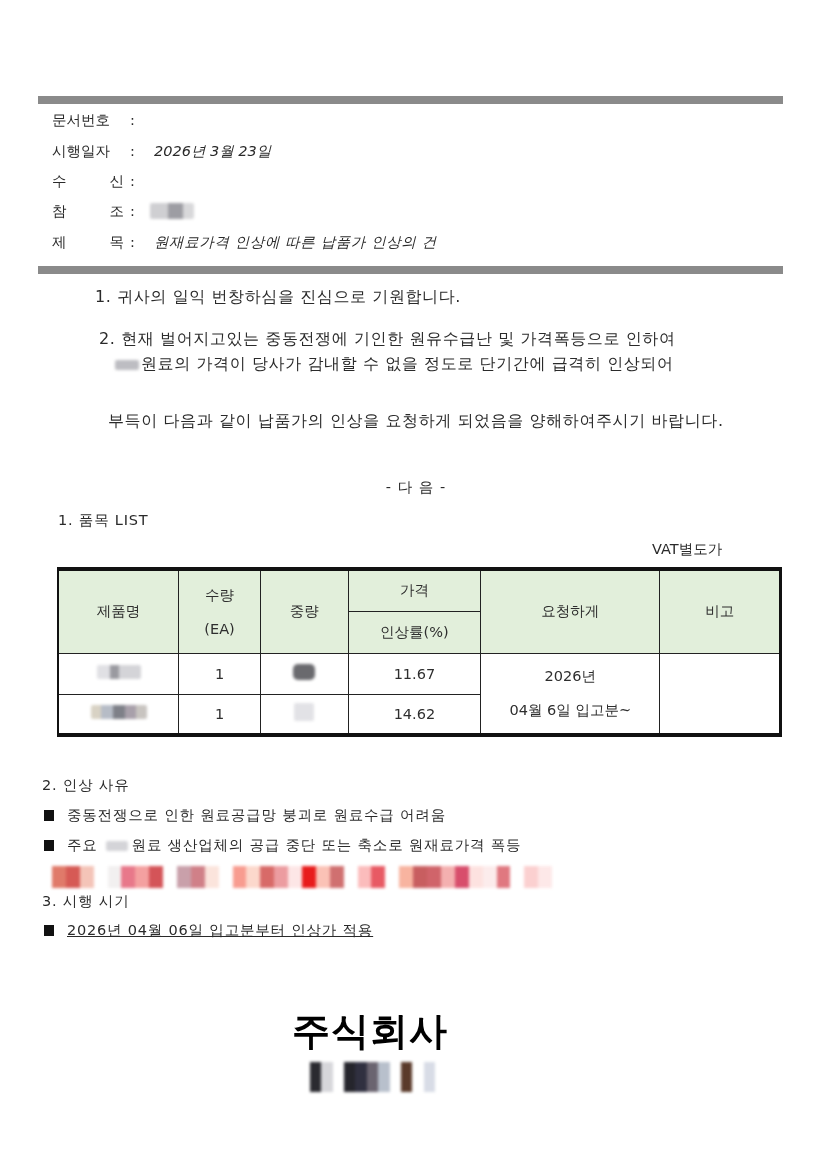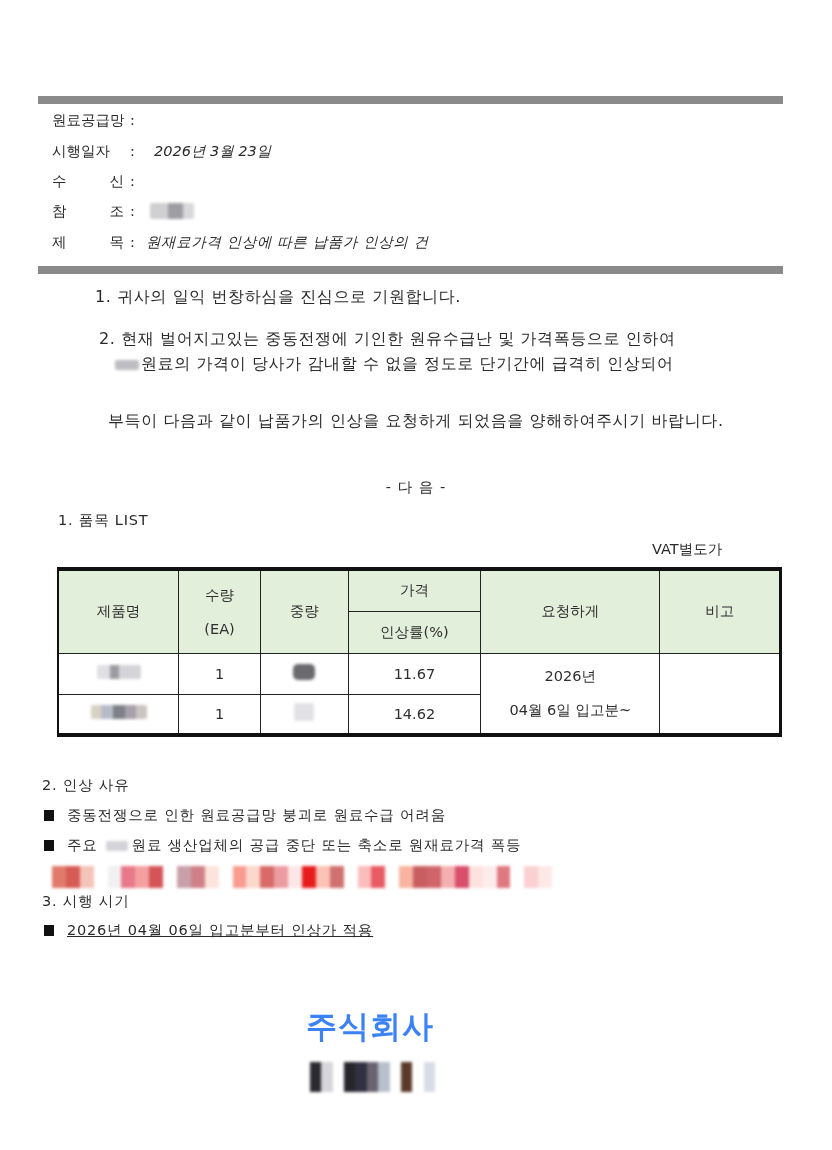--- a/index.html
+++ b/index.html
@@ -64,35 +64,35 @@
     .bullet-sq { display: inline-block; width: 10px; height: 11px; background: #111; margin-right: 13px; }
 
     .redacted-strip {
       position: absolute; left: 52px; top: 866px; width: 500px; height: 22px;
       display: flex; filter: blur(1.6px);
     }
     .redacted-strip span { flex: 1; }
 
     .company {
       position: absolute; left: 0; width: 740px; text-align: center;
-      top: 1006px; font-size: 31px; font-weight: bold; color: #3b82f6; letter-spacing: 1px;
+      top: 1006px; font-size: 38px; font-weight: bold; color: #000000; letter-spacing: 1px;
     }
     .company-name-redacted {
       position: absolute; left: 310px; top: 1062px; width: 125px; height: 30px;
       display: flex; filter: blur(1.8px);
     }
     .company-name-redacted span { flex: 1; }
   </style>
 </head>
 <body>
 
 <div class="bar" style="top:96px;"></div>
 
 <div class="meta-row" style="top:110px;">
-  <span class="meta-label">원료공급망</span>
+  <span class="meta-label">문서번호</span>
   <span class="meta-colon">:</span>
   <span class="meta-value"></span>
 </div>
 
 <div class="meta-row" style="top:141px;align-items:center;">
   <span class="meta-label">시행일자</span>
   <span class="meta-colon">:</span>
   <span class="meta-value" style="margin-left:8px;">2026년 3월 23일</span>
 </div>
 
@@ -112,21 +112,21 @@
   <span class="meta-colon">:</span>
   <span class="blur-box" style="width:44px;height:16px;margin-left:4px;background:linear-gradient(90deg,#cfcfd2 0 40%,#9d9da3 40% 75%,#d8d8da 75%);"></span>
 </div>
 
 <div class="meta-row" style="top:232px;">
   <span class="meta-label spread">
     <span>제</span>
     <span style="margin-right:8px;">목</span>
   </span>
   <span class="meta-colon">:</span>
-  <span class="meta-value" style="margin-left:0;letter-spacing:0.6px;">원재료가격 인상에 따른 납품가 인상의 건</span>
+  <span class="meta-value" style="margin-left:8px;letter-spacing:0.6px;">원재료가격 인상에 따른 납품가 인상의 건</span>
 </div>
 
 <div class="bar" style="top:266px;"></div>
 
 <div class="para" style="left:95px;top:287px;">1. 귀사의 일익 번창하심을 진심으로 기원합니다.</div>
 <div class="para" style="left:99px;top:329px;">2. 현재 벌어지고있는 중동전쟁에 기인한 원유수급난 및 가격폭등으로 인하여</div>
 <div class="para" style="left:115px;top:354px;display:flex;align-items:center;">
   <span class="blur-box" style="width:24px;height:10px;background:#bdbdc2;margin-right:2px;"></span>
   <span>원료의 가격이 당사가 감내할 수 없을 정도로 단기간에 급격히 인상되어</span>
 </div>

